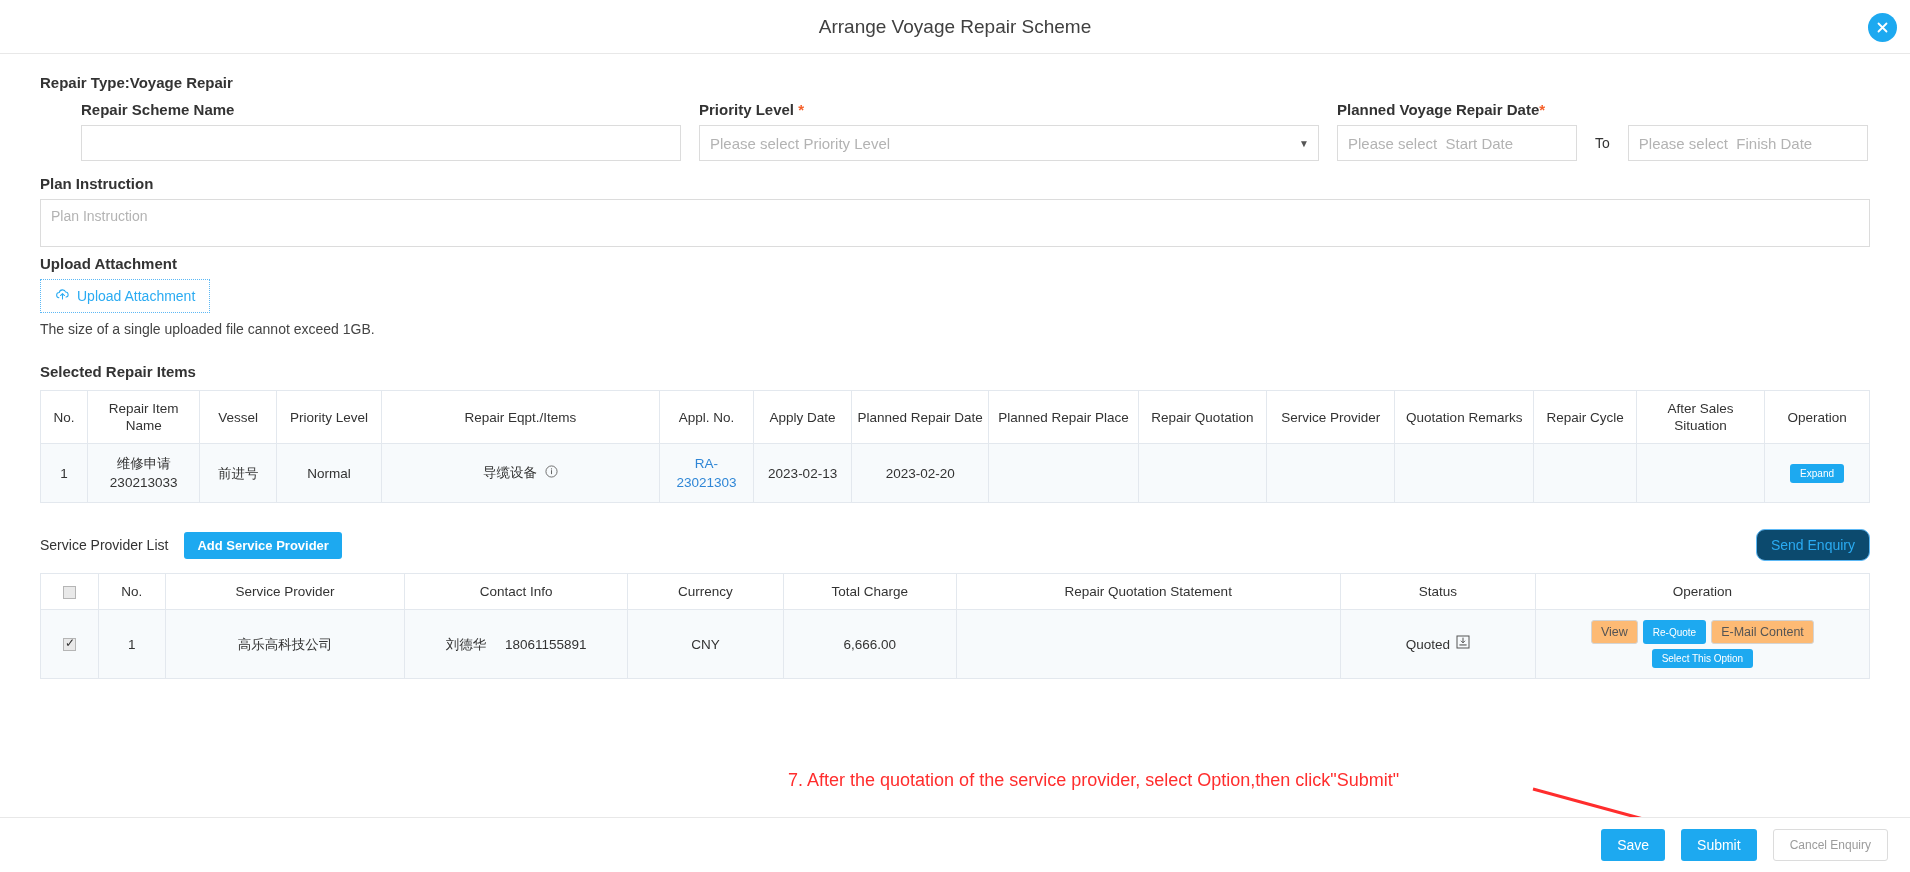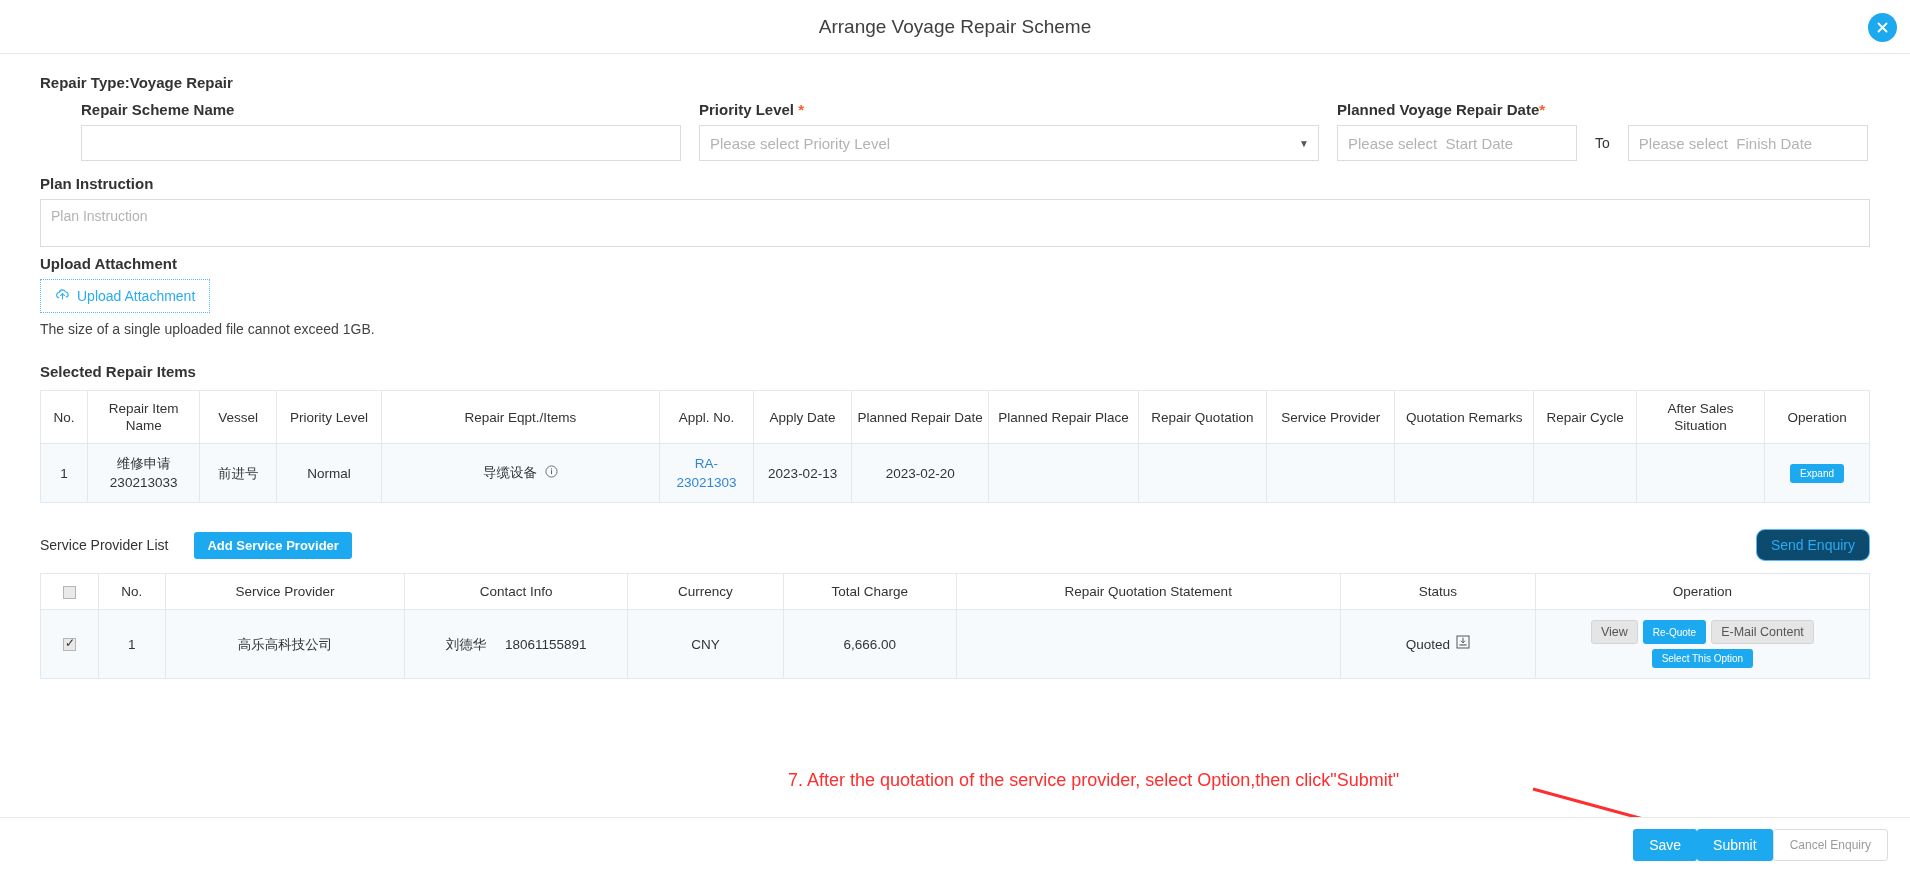--- a/index.html
+++ b/index.html
@@ -129,30 +129,30 @@
     background: #1DA9F0; color: #fff; border: none;
     font-size: 10px; padding: 4px 10px; cursor: pointer; border-radius: 3px;
     font-family: "Liberation Sans", sans-serif;
   }
   .btn-ghost {
     background: #0c4a6e; color: #2aabf2; border: 1px solid #5cb8f5;
     font-size: 14px; padding: 7px 14px; cursor: pointer; border-radius: 9px;
     font-family: "Liberation Sans", sans-serif;
   }
   .btn-outline {
-    background: #e5e5e5; color: #555; border: 1px solid #d4d4d4;
+    background: #fdba74; color: #555; border: 1px solid #d4d4d4;
     font-size: 12.5px; padding: 4px 9px; cursor: pointer; border-radius: 3px;
     font-family: "Liberation Sans", sans-serif;
   }
 
   .sp-head-row {
     display: flex; align-items: center; justify-content: space-between;
     margin: 26px 0 12px 0;
   }
-  .sp-head-left { display: flex; align-items: center; gap: 26px; }
+  .sp-head-left { display: flex; align-items: center; gap: 16px; }
   .sp-head-left .lbl { font-size: 14px; color: #333; }
 
   .op-btns { display: flex; flex-wrap: wrap; gap: 5px; justify-content: center; }
   .op-row2 { width: 100%; display: flex; justify-content: center; }
 
   .cb {
     width: 13px; height: 13px; border: 1px solid #b5b5b5;
     background: #e9e9e9; display: inline-block; vertical-align: middle;
     position: relative; cursor: pointer;
   }
@@ -167,21 +167,21 @@
     font-size: 18px; color: #ff2d2d;
     white-space: nowrap;
   }
   .arrow-svg { position: absolute; left: 1530px; top: 786px; pointer-events: none; }
 
   
   .footer {
     position: absolute; left: 0; right: 0; bottom: 0;
     height: 55px; border-top: 1px solid #e8e8e8; background: #fff;
     display: flex; align-items: center; justify-content: flex-end;
-    padding-right: 22px; gap: 0;
+    padding-right: 22px; gap: 16px;
   }
   .btn-footer {
     background: #1DA9F0; color: #fff; border: none;
     font-size: 14px; padding: 8px 16px; cursor: pointer; border-radius: 3px;
     font-family: "Liberation Sans", sans-serif;
   }
   .btn-footer-dis {
     background: #fff; color: #9c9c9c; border: 1px solid #dcdcdc;
     font-size: 12px; padding: 8px 16px; cursor: pointer; border-radius: 3px;
     font-family: "Liberation Sans", sans-serif;

